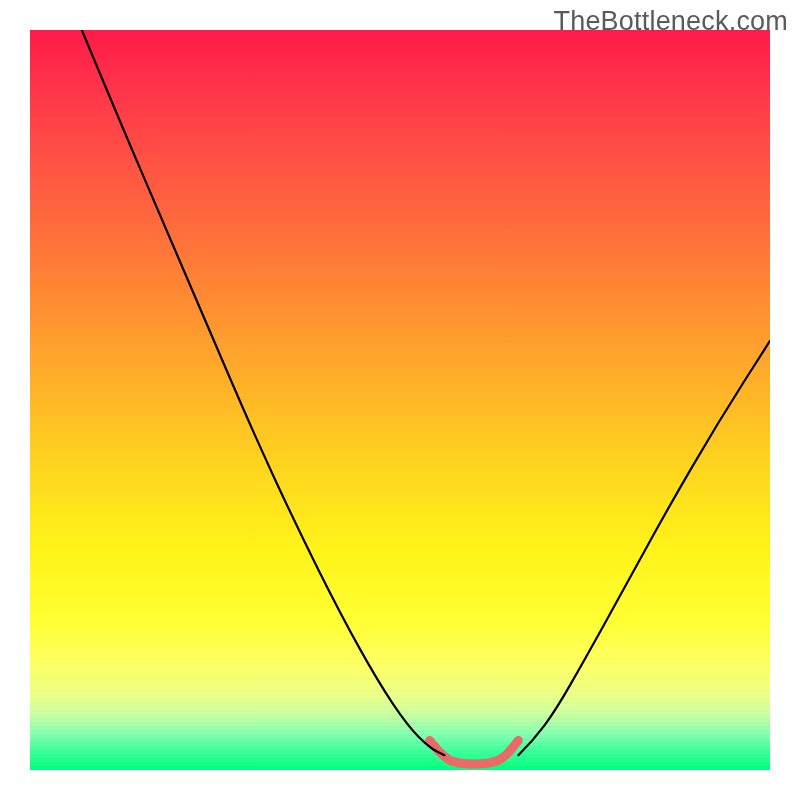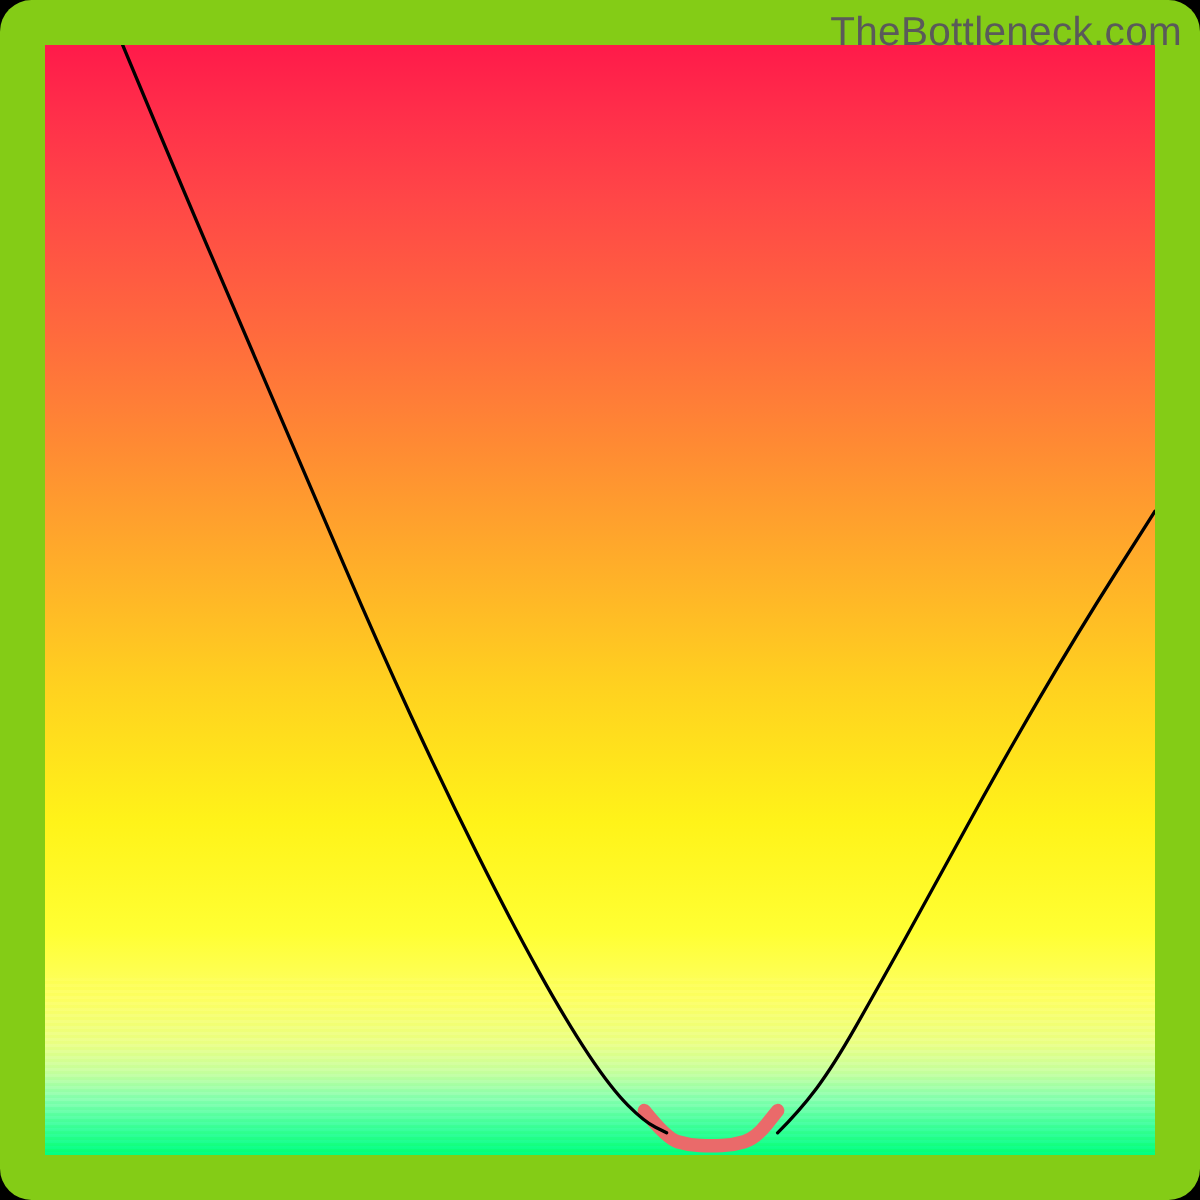--- a/index.html
+++ b/index.html
@@ -8,22 +8,21 @@
     width: 800px;
     height: 800px;
     background: #000;
     overflow: hidden;
     font-family: Arial, Helvetica, sans-serif;
   }
   .frame {
     position: relative;
     width: 800px;
     height: 800px;
-    background: #84cc16;
-    border-radius: 21px;
+    background: #ffffff;
   }
   .watermark {
     position: absolute;
     top: 6px;
     right: 12px;
     font-size: 27px;
     font-weight: 500;
     color: #5a5a5a;
     letter-spacing: 0.2px;
     z-index: 5;

